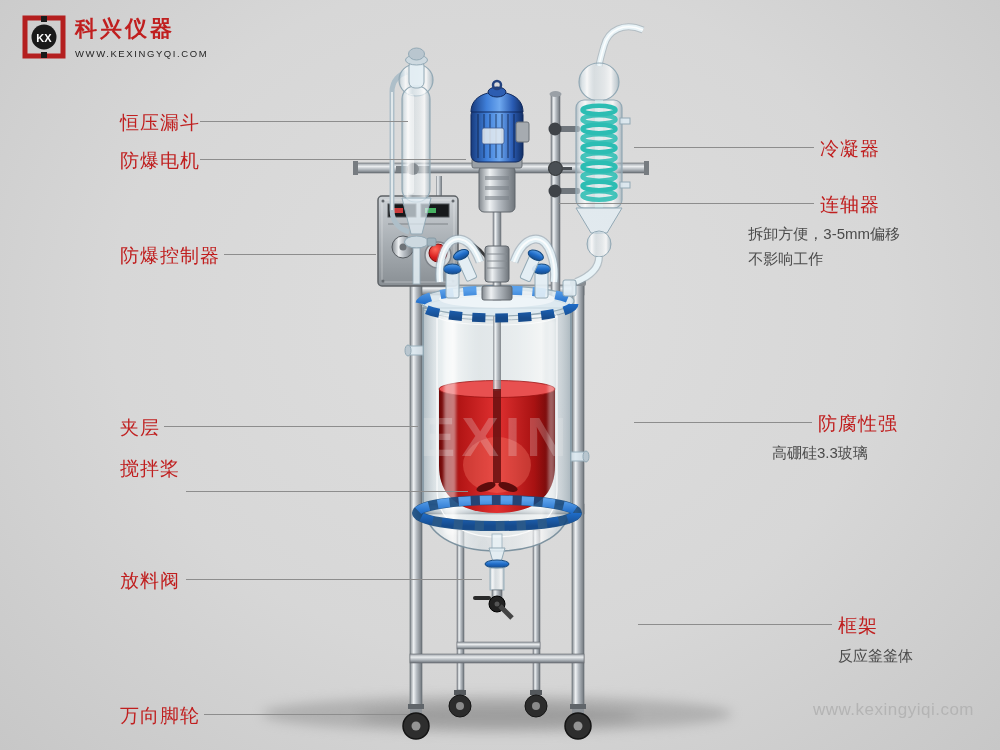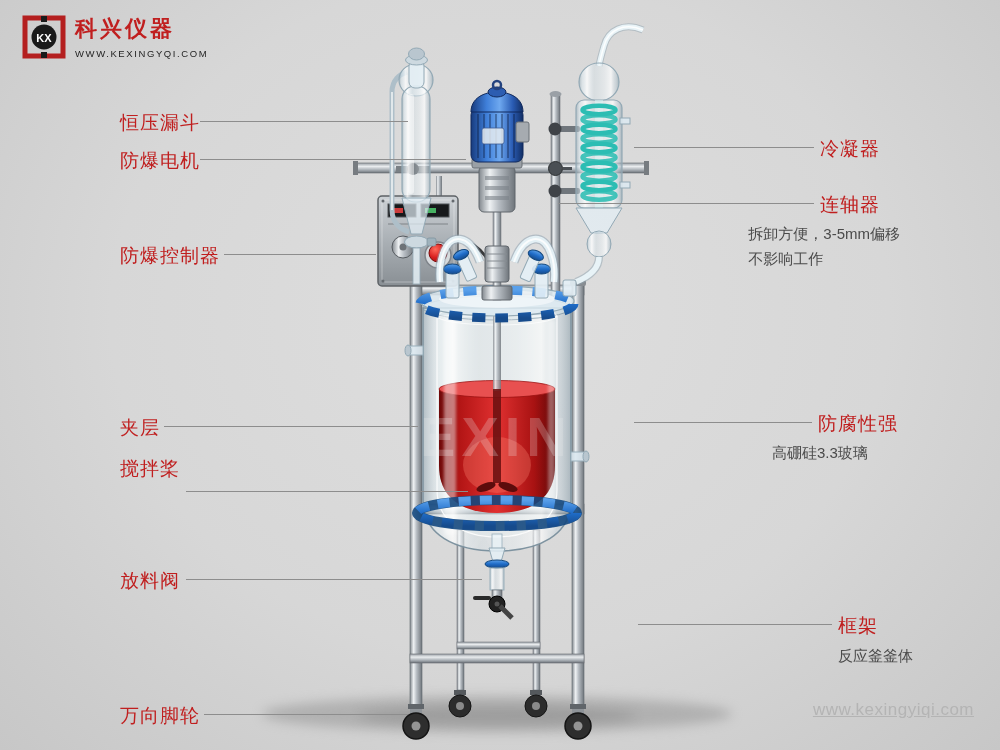--- a/index.html
+++ b/index.html
@@ -15,21 +15,21 @@
   .logo { position:absolute; left:22px; top:14px; display:flex; align-items:center; gap:9px; }
   .logo-text .brand { font-size:22px; font-weight:bold; color:#c01f1f; letter-spacing:3px; }
   .logo-text .site  { font-size:9.5px; font-weight:normal; color:#1f1f1f; letter-spacing:1.6px; margin-top:4px; }
 
   
   .co-title { position:absolute; font-size:19px; font-weight:normal; color:#c01f1f; letter-spacing:1px; white-space:nowrap; }
   .lead { position:absolute; height:1px; background:#8d8d8d; }
   .co-desc { position:absolute; font-size:15px; color:#4b4b4b; line-height:25px; white-space:nowrap;text-align:center; }
   .co-desc.right { text-align:left; }
 
-  .watermark-url { position:absolute; right:26px; top:700px; font-size:17px; color:#b4b4b4; letter-spacing:.5px;text-decoration:underline; }
+  .watermark-url { position:absolute; right:26px; top:700px; font-size:17px; color:#b4b4b4; letter-spacing:.5px; }
 </style>
 </head>
 <body>
 
 <div class="stage">
 
   <svg class="illustration" width="1000" height="750" viewBox="0 0 1000 750">
     <defs>
       <filter id="blur6" x="-60%" y="-60%" width="220%" height="220%">
           <feGaussianBlur stdDeviation="6"></feGaussianBlur>

